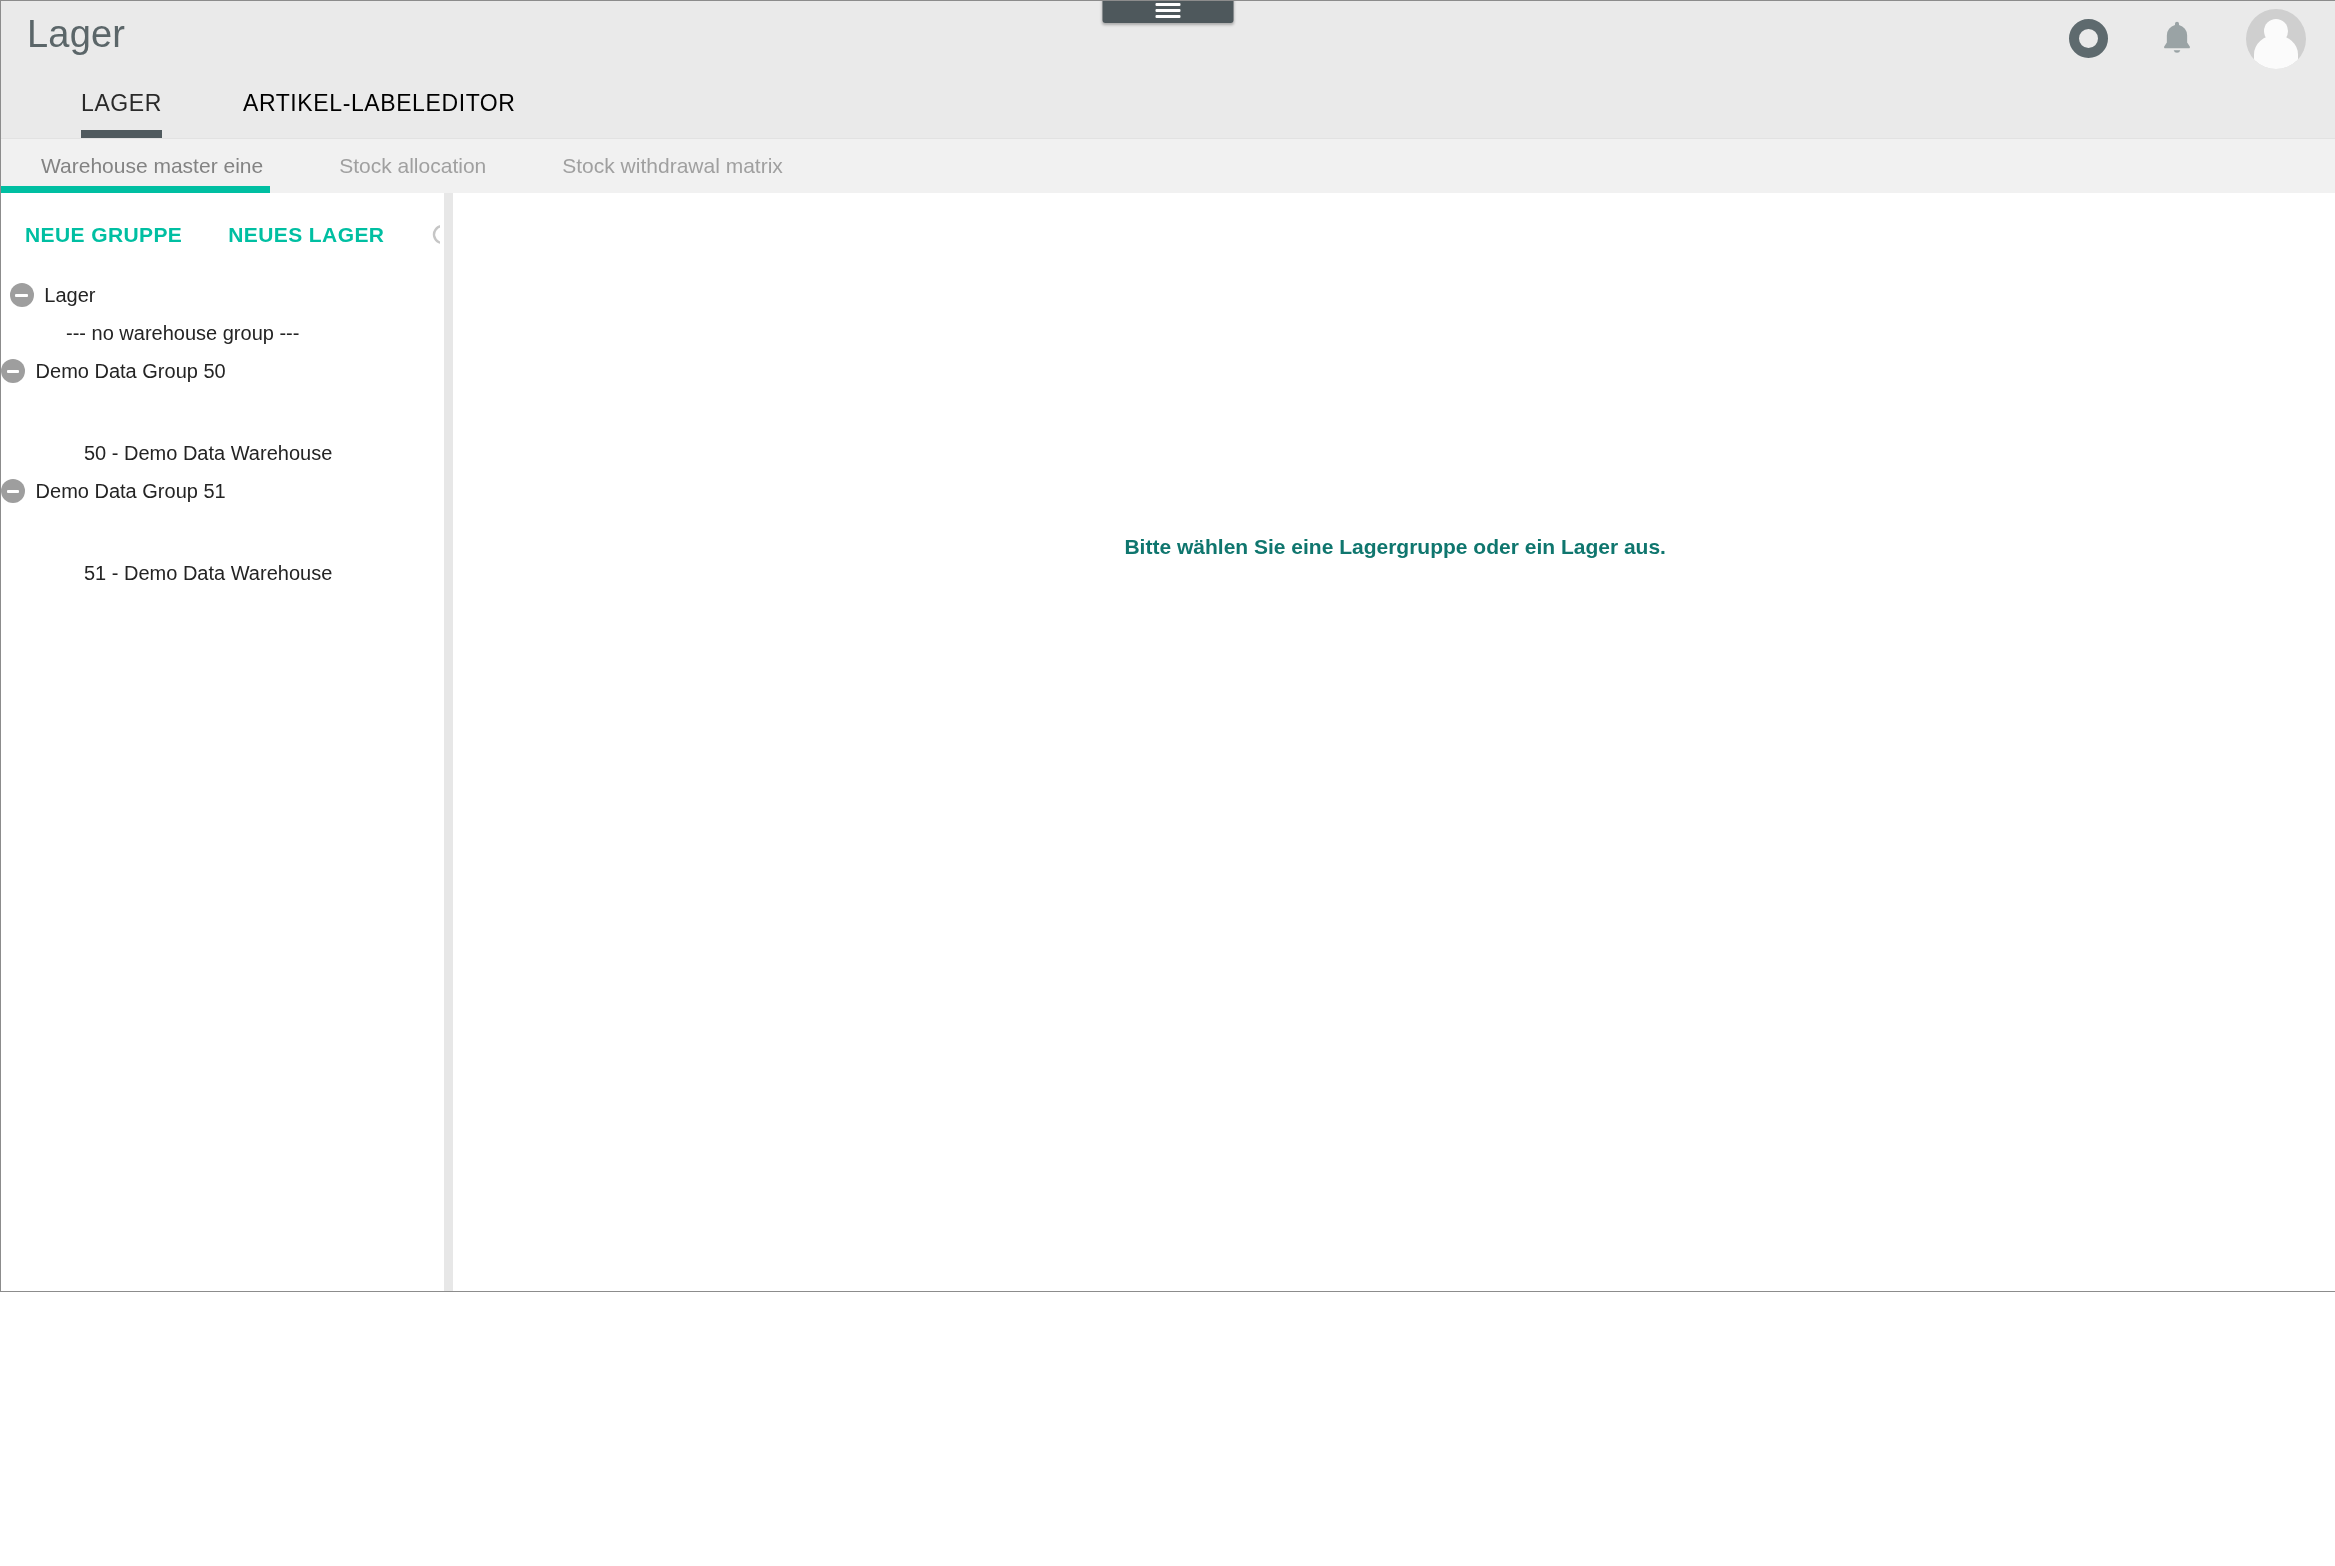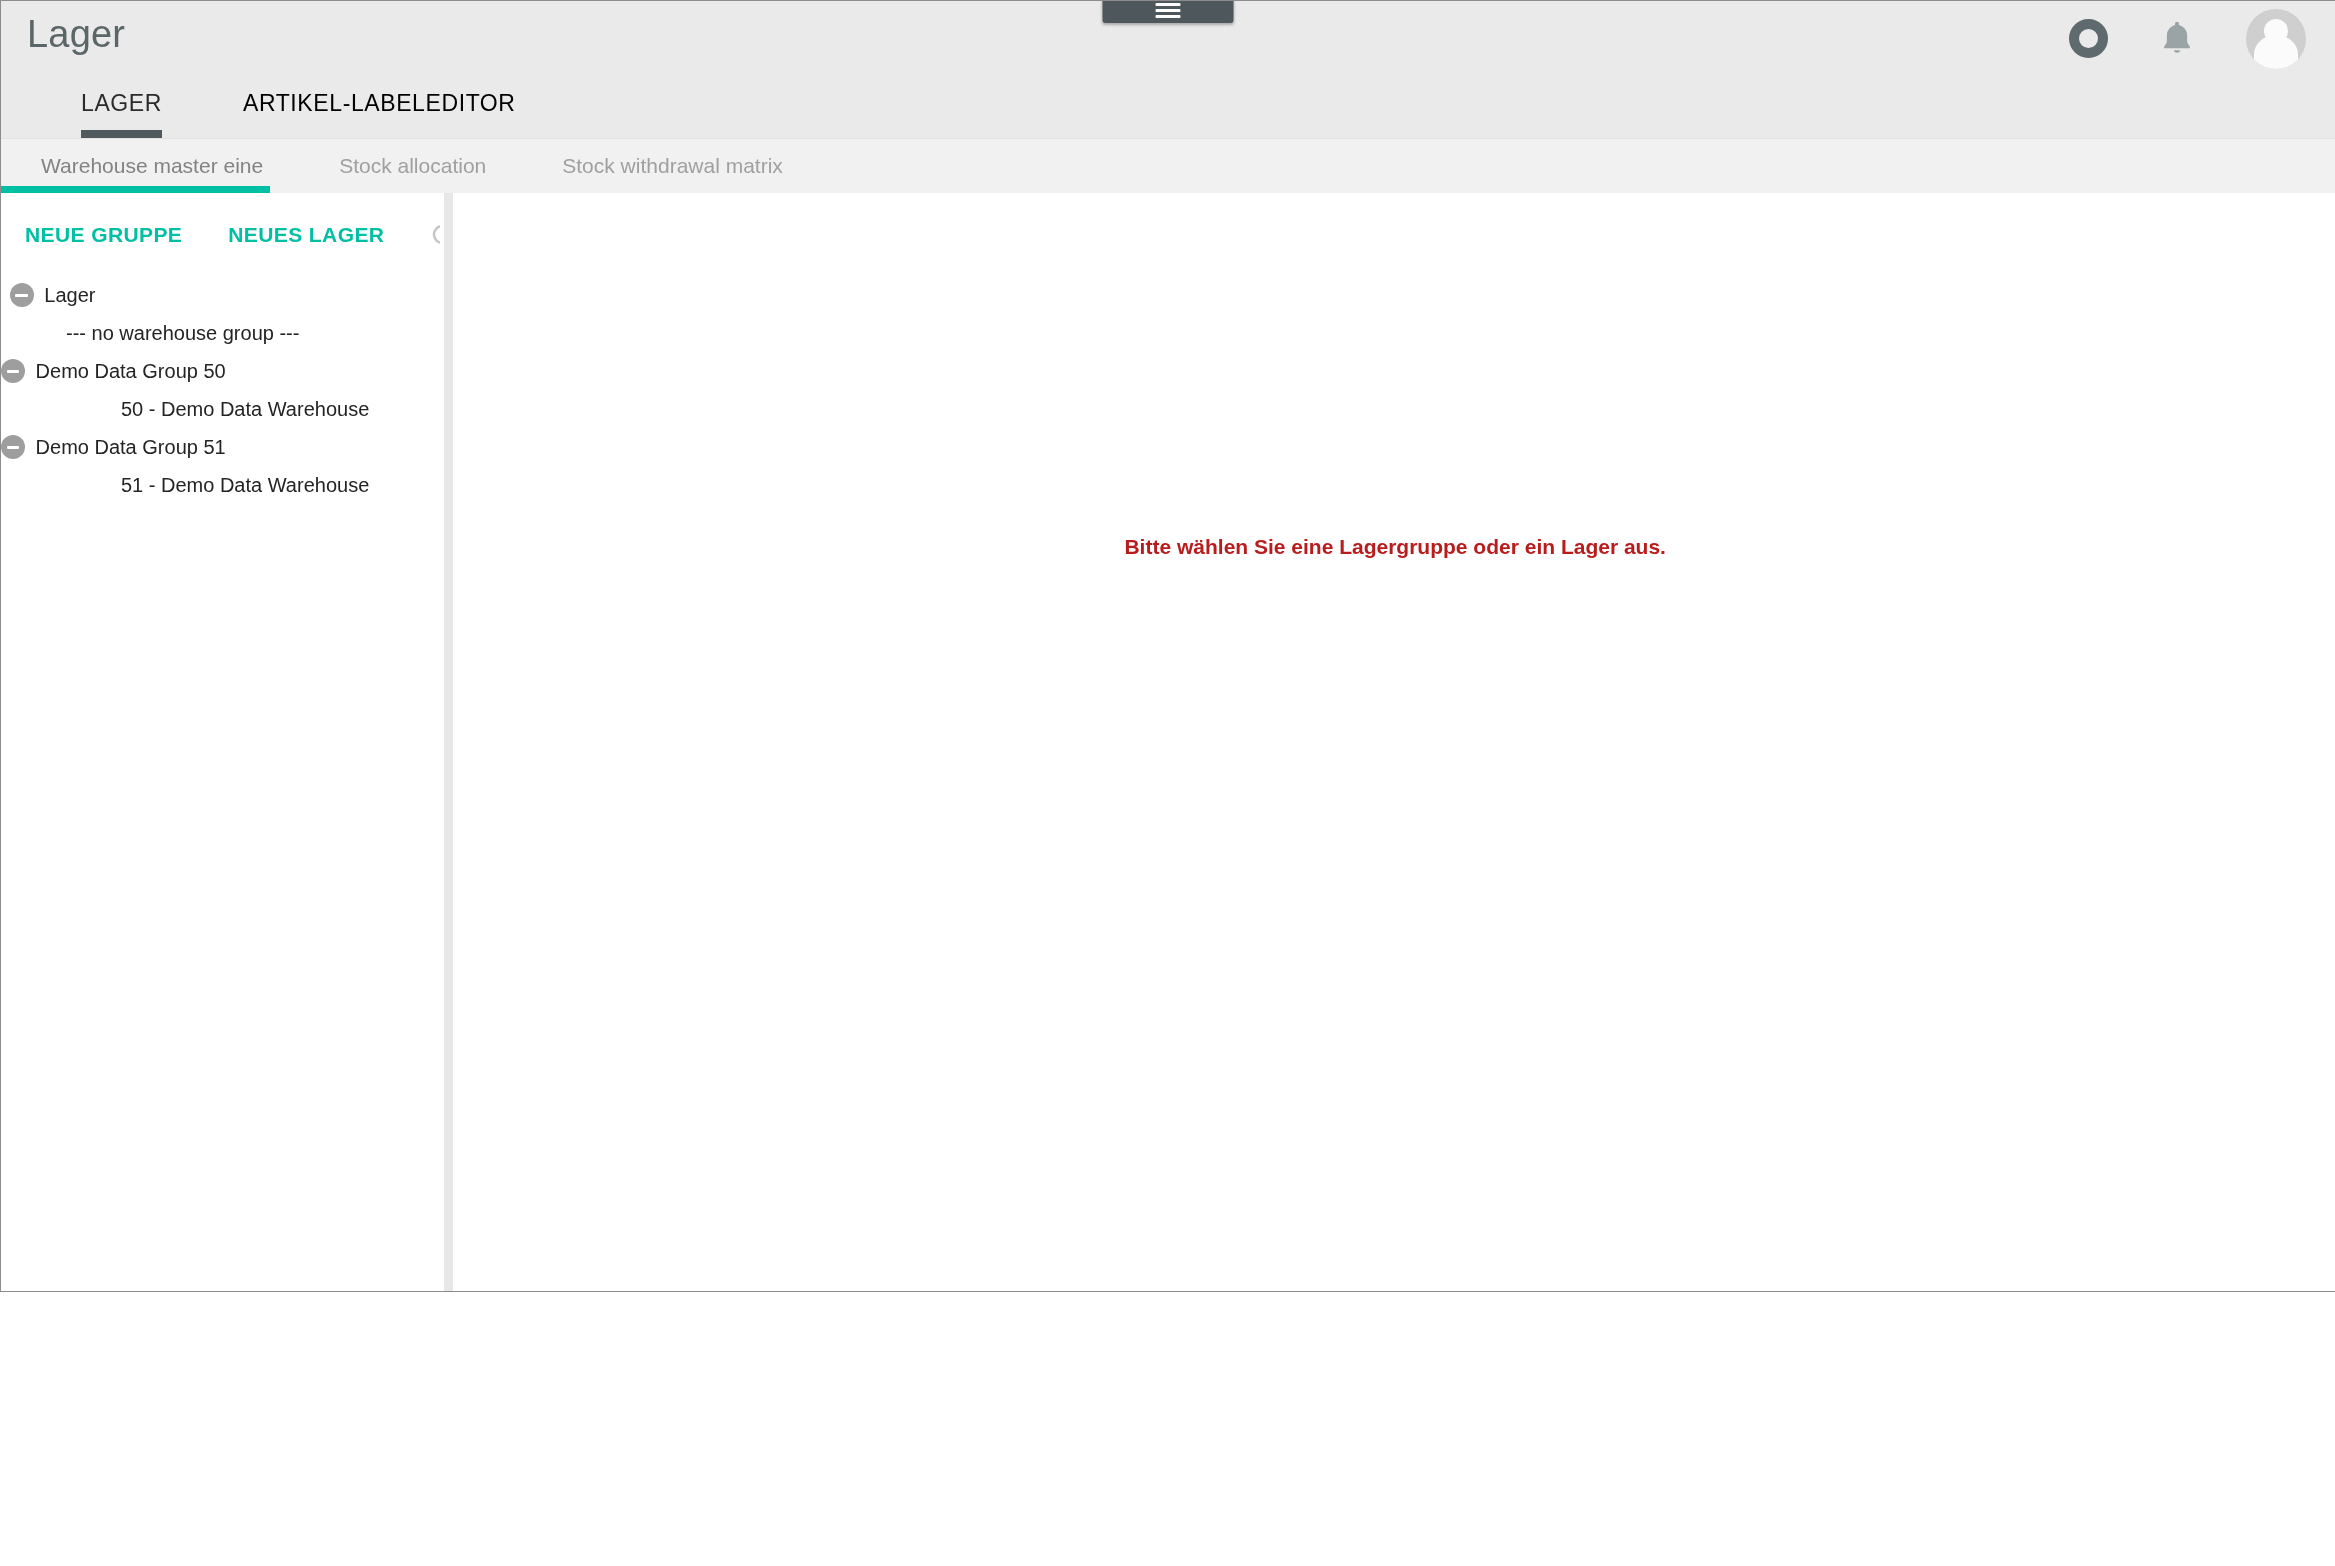--- a/index.html
+++ b/index.html
@@ -213,21 +213,21 @@
     display: flex;
     align-items: center;
     height: 38px;
     font-size: 20px;
     color: #242424;
     cursor: pointer;
     white-space: nowrap;
   }
   .tree-row.lvl0 { padding-left: 8.7px; }
   .tree-row.lvl1 { }
-  .tree-row.lvl2 { padding-left: 120px; }
+  .tree-row.lvl2 { padding-left: 83px; margin-top: 44px; }
   .tree-row.lvl1.noexp { padding-left: 65px; }
 
   .toggle {
     width: 24px; height: 24px;
     border-radius: 50%;
     background: #9e9e9e;
     display: flex;
     align-items: center;
     justify-content: center;
     margin-right: 10.6px;
@@ -260,21 +260,21 @@
     position: relative;
     background: #ffffff;
   }
   .empty-msg {
     position: absolute;
     left: 50%;
     top: 342px;
     transform: translateX(-50%);
     font-size: 21px;
     font-weight: 700;
-    color: #b91c1c;
+    color: #0f766e;
     white-space: nowrap;
   }
 </style>
 </head>
 <body>
 
 <div id="app">
 
   <div class="header">
 

